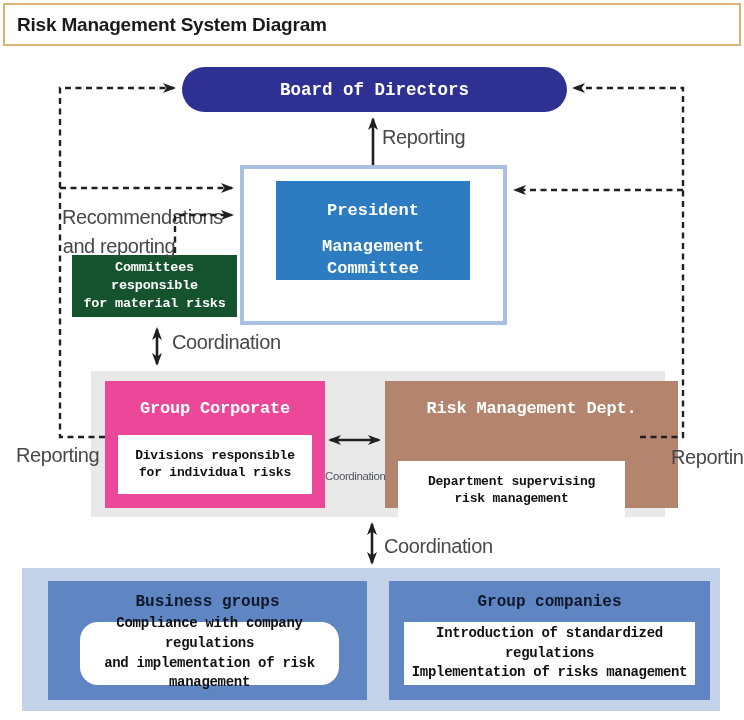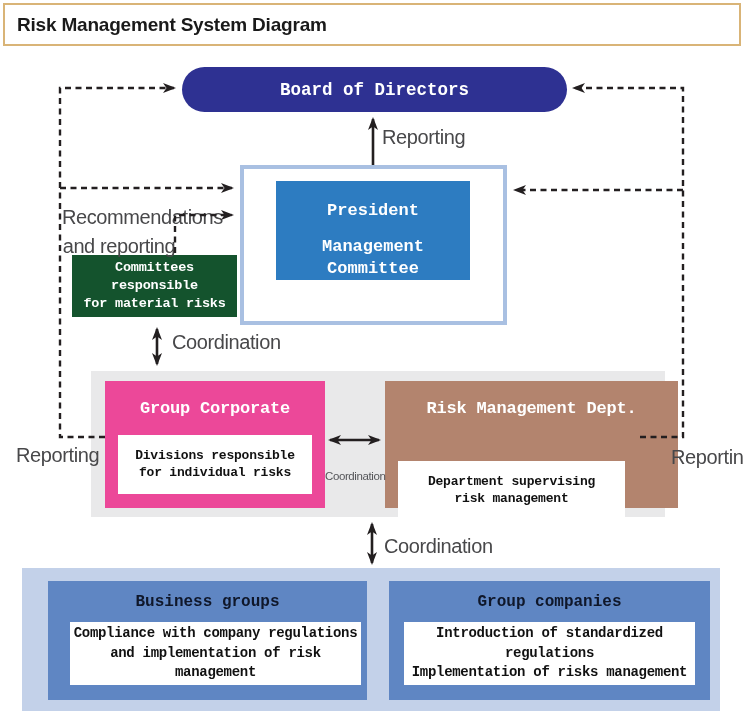--- a/index.html
+++ b/index.html
@@ -45,21 +45,21 @@
 
   
   .bottom-panel{left:22px;top:568px;width:698px;height:143px;background:#c3d1e9;}
   .bottom-box{position:absolute;top:13px;height:119px;background:#5f86c3;}
   .bg-box{left:26px;width:319px;}
   .gc-box{left:355px;width:321px;margin-left:12px;}
   .bottom-header{position:absolute;left:0;top:0;width:100%;height:41px;color:#0f172a;
                  font-weight:bold;font-size:16px;border-radius:17px;}
   .bottom-inner{position:absolute;top:41px;height:63px;background:#ffffff;color:#111111;
                 font-weight:bold;font-size:14px;line-height:1.4;letter-spacing:-0.3px;}
-  .bg-inner{left:22px;width:291px;}
+  .bg-inner{left:32px;width:259px;border-radius:18px;}
   .gc-inner{left:15px;width:291px;}
 
   
   .lbl{position:absolute;color:#48484a;font-size:20px;letter-spacing:-0.4px;}
   .lbl-small{position:absolute;color:#55565a;font-size:11.5px;letter-spacing:-0.4px;}
 
   
   .connector-layer{position:absolute;left:0;top:0;width:744px;height:720px;
                    z-index:10;pointer-events:none;}
 </style>

